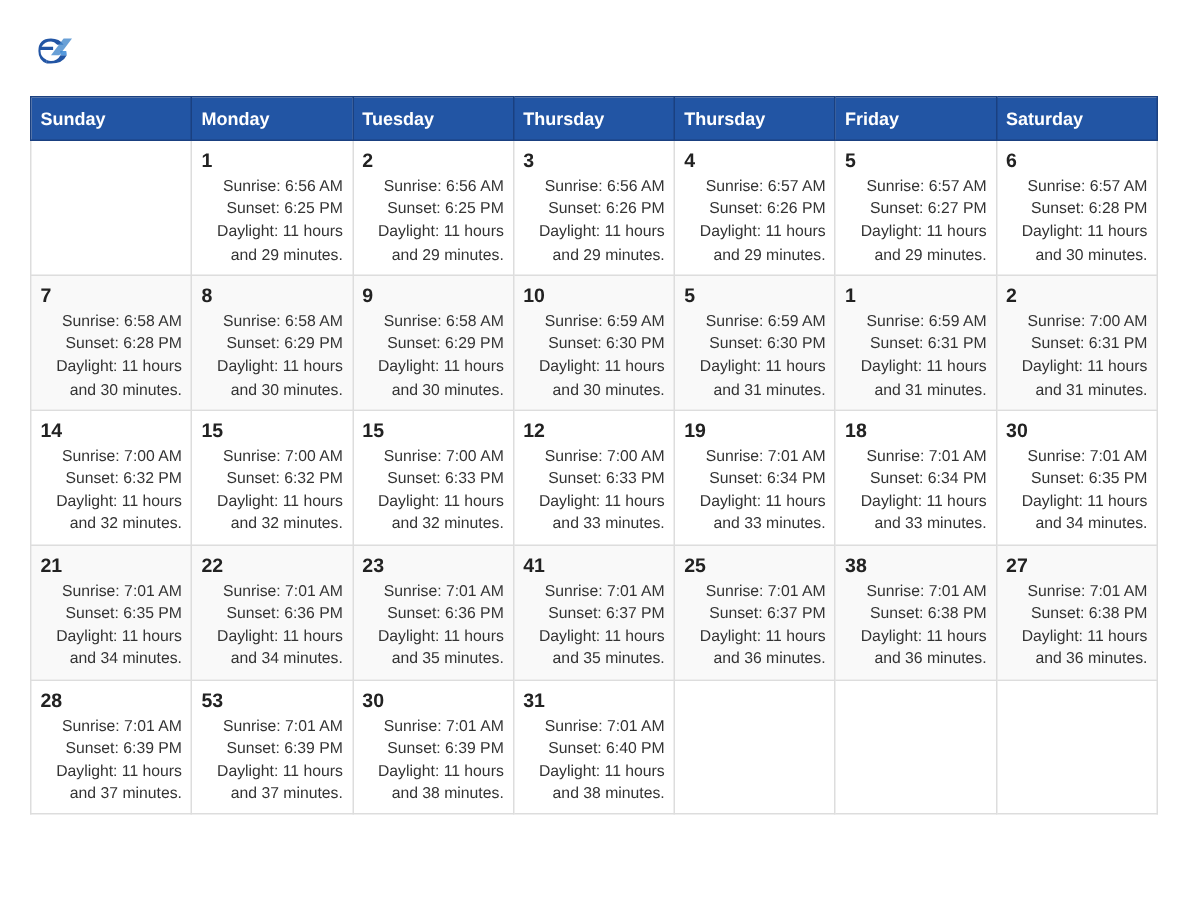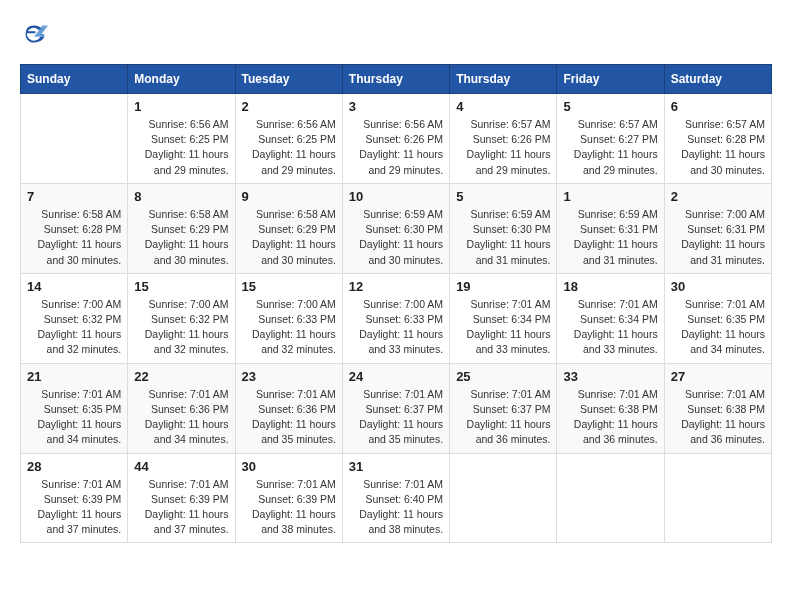--- a/index.html
+++ b/index.html
@@ -288,35 +288,35 @@
 and 34 minutes.</div>
         </td>
         <td>
           <span class="day-num">23</span>
           <div class="day-info" style="white-space: pre-line;">Sunrise: 7:01 AM
 Sunset: 6:36 PM
 Daylight: 11 hours
 and 35 minutes.</div>
         </td>
         <td>
-          <span class="day-num">24</span>
+          <span class="day-num">41</span>
           <div class="day-info" style="white-space: pre-line;">Sunrise: 7:01 AM
 Sunset: 6:37 PM
 Daylight: 11 hours
 and 35 minutes.</div>
         </td>
         <td>
           <span class="day-num">25</span>
           <div class="day-info" style="white-space: pre-line;">Sunrise: 7:01 AM
 Sunset: 6:37 PM
 Daylight: 11 hours
 and 36 minutes.</div>
         </td>
         <td>
-          <span class="day-num">33</span>
+          <span class="day-num">38</span>
           <div class="day-info" style="white-space: pre-line;">Sunrise: 7:01 AM
 Sunset: 6:38 PM
 Daylight: 11 hours
 and 36 minutes.</div>
         </td>
         <td>
           <span class="day-num">27</span>
           <div class="day-info" style="white-space: pre-line;">Sunrise: 7:01 AM
 Sunset: 6:38 PM
 Daylight: 11 hours
@@ -325,21 +325,21 @@
       </tr>
       <tr>
         <td>
           <span class="day-num">28</span>
           <div class="day-info" style="white-space: pre-line;">Sunrise: 7:01 AM
 Sunset: 6:39 PM
 Daylight: 11 hours
 and 37 minutes.</div>
         </td>
         <td>
-          <span class="day-num">44</span>
+          <span class="day-num">53</span>
           <div class="day-info" style="white-space: pre-line;">Sunrise: 7:01 AM
 Sunset: 6:39 PM
 Daylight: 11 hours
 and 37 minutes.</div>
         </td>
         <td>
           <span class="day-num">30</span>
           <div class="day-info" style="white-space: pre-line;">Sunrise: 7:01 AM
 Sunset: 6:39 PM
 Daylight: 11 hours

